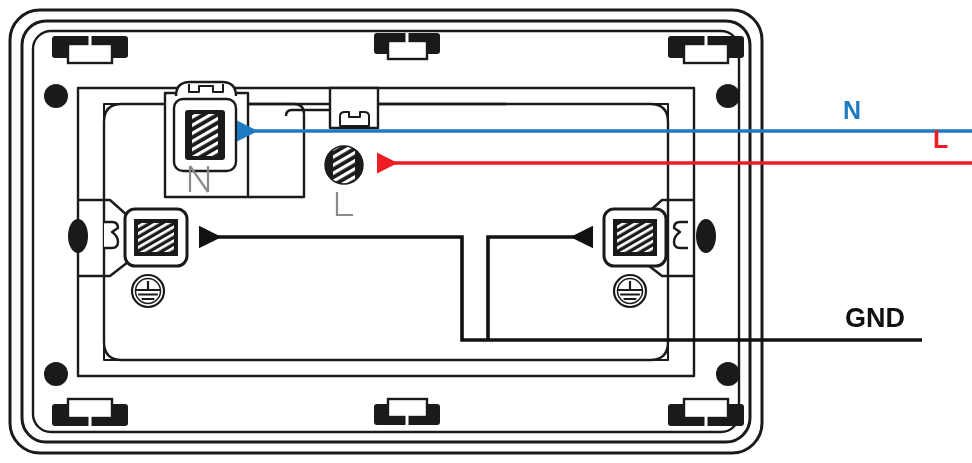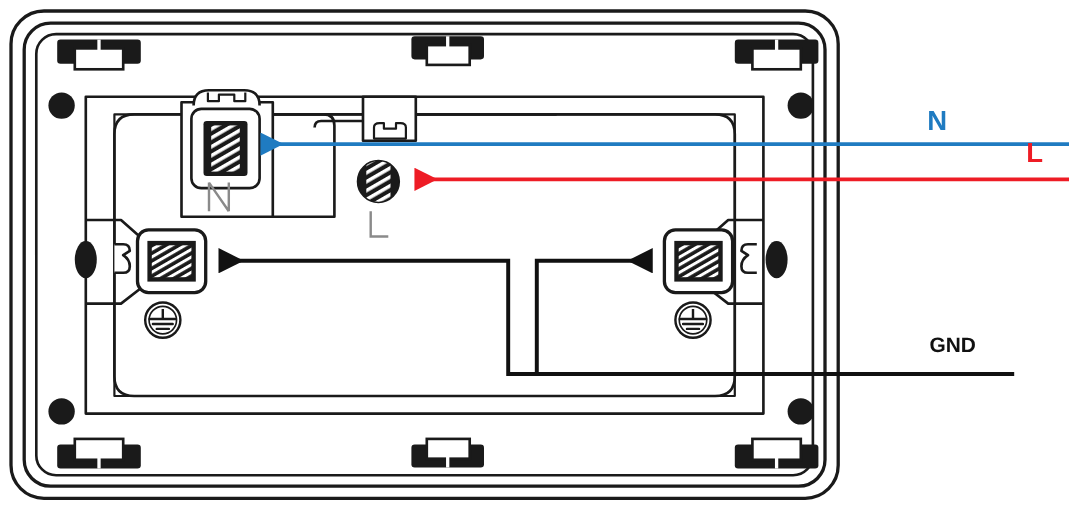--- a/index.html
+++ b/index.html
@@ -4,21 +4,21 @@
 <style>
   html,body{margin:0;padding:0;background:#ffffff;}
   body{width:972px;height:463px;overflow:hidden;
        font-family:"Liberation Sans", sans-serif;}
   #stage{position:relative;width:972px;height:463px;background:#ffffff;}
   #stage svg{position:absolute;top:0;left:0;}
   .lbl{position:absolute;font-weight:bold;font-family:"Liberation Sans", sans-serif;
        line-height:1;white-space:nowrap;}
   #label-n{left:843px;top:98px;font-size:25px;color:#1F7BC1;}
   #label-l{left:933px;top:127px;font-size:25px;color:#EE1C25;}
-  #label-gnd{left:845px;top:305px;font-size:19px;color:#111111;}
+  #label-gnd{left:845px;top:305px;font-size:27px;color:#111111;}
 </style>
 </head>
 <body>
 
 <div id="stage">
 
   <svg width="972" height="463" viewBox="0 0 972 463">
 
     <defs>
 

